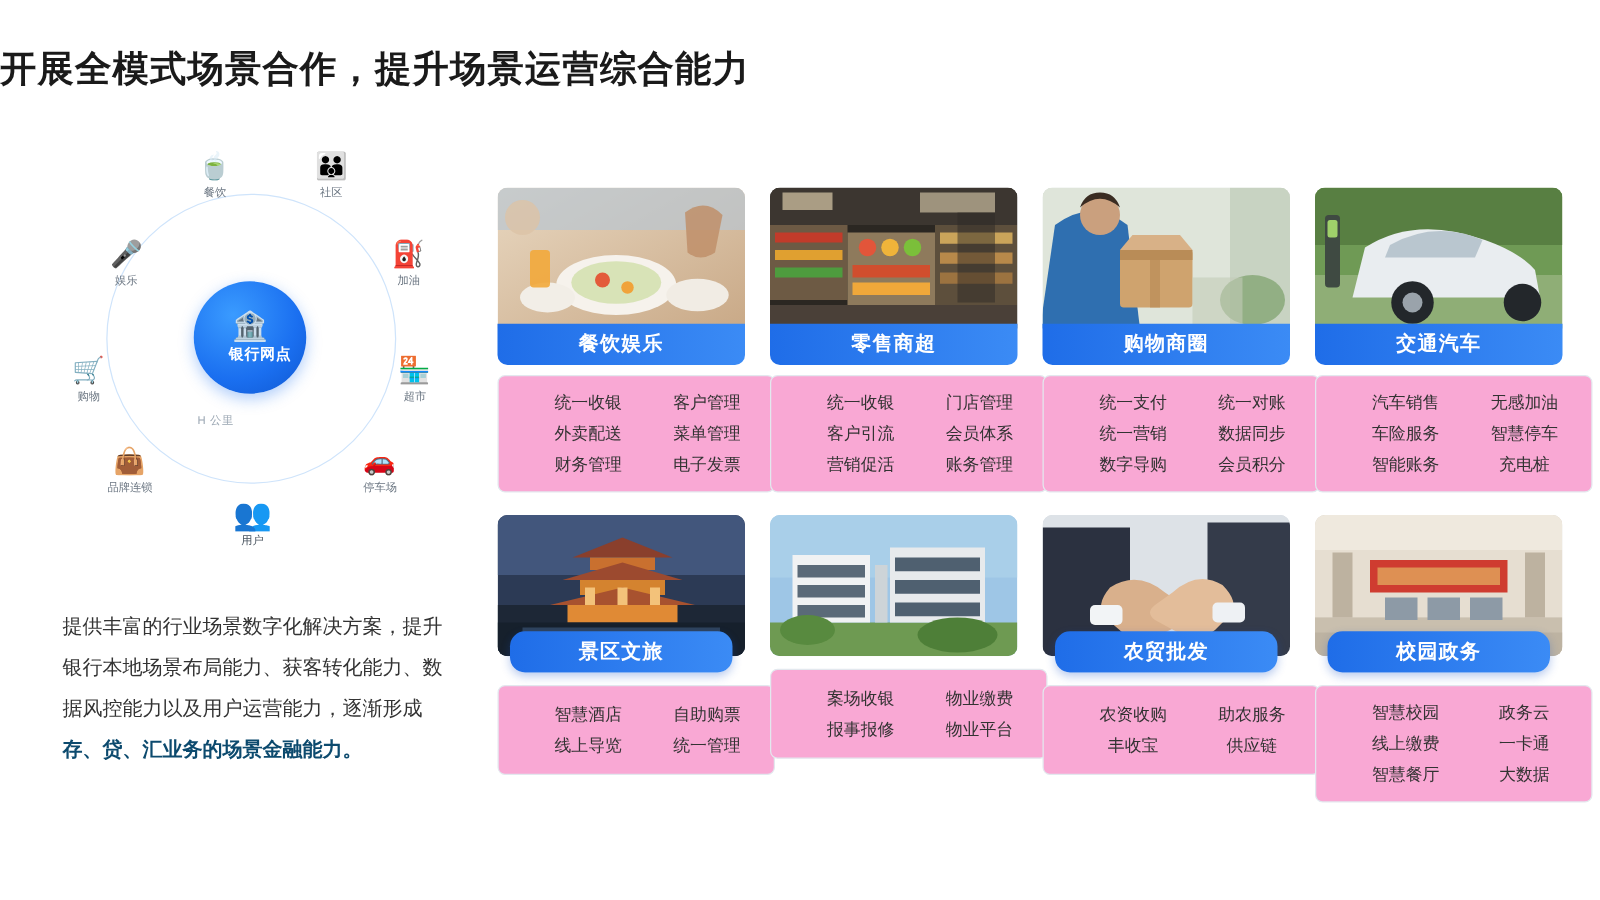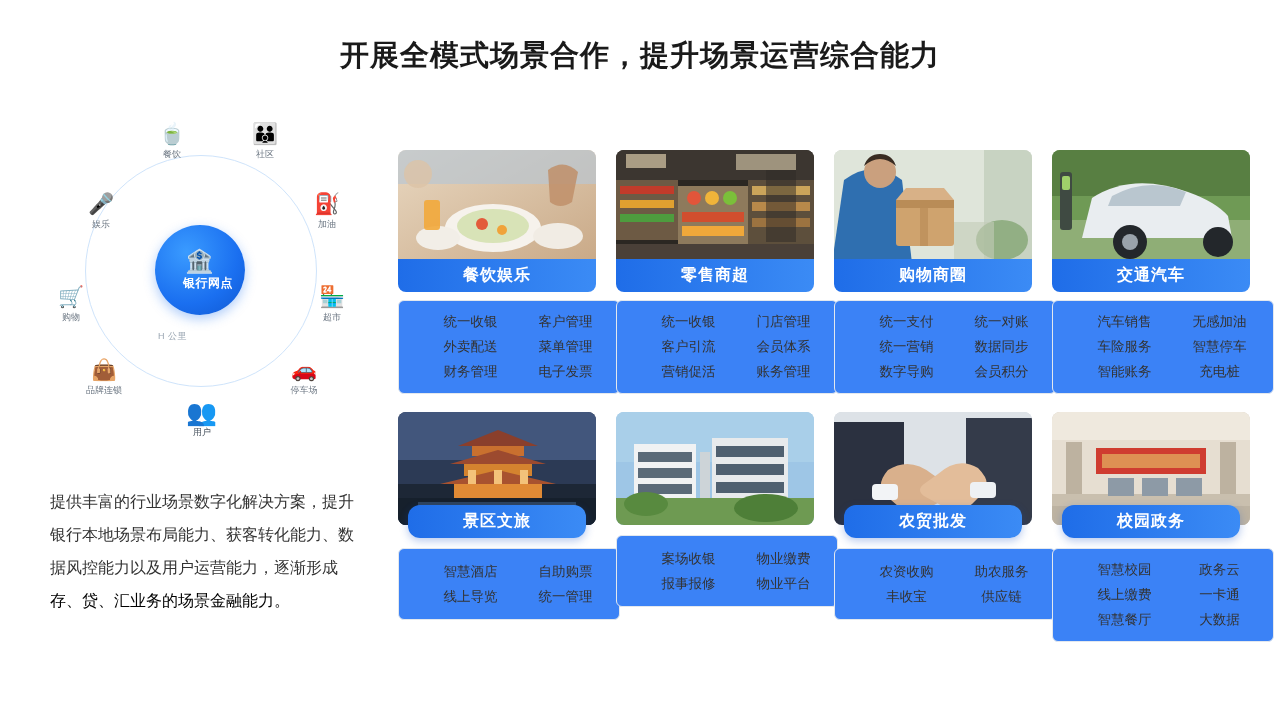--- a/index.html
+++ b/index.html
@@ -13,21 +13,20 @@
     font-family: "Liberation Sans", sans-serif;
     color: #333;
     overflow: hidden;
     position: relative;
   }
   .page-title {
     position: absolute;
     top: 36px;
     left: 0;
     width: 1280px;
-    text-align: center;
     font-size: 29px;
     font-weight: bold;
     color: #1a1a1a;
     letter-spacing: 1px;
   }
 
   
   .left-panel {
     position: absolute;
     left: 30px;
@@ -105,22 +104,22 @@
   .left-desc {
     position: absolute;
     top: 355px;
     left: 20px;
     width: 315px;
     font-size: 16px;
     line-height: 33px;
     color: #333;
   }
   .left-desc .hl {
-    color: #000000;
-    font-weight: normal;
+    color: #0c4a6e;
+    font-weight: bold;
     text-align: center;
   }
 
   
   .cards {
     position: absolute;
     left: 398px;
     top: 150px;
     width: 852px;
     display: grid;
@@ -167,21 +166,21 @@
     margin-top: 8px;
     border: 1px solid #e3e8ee;
     border-radius: 6px;
     padding: 10px 6px 10px 24px;
     display: grid;
     grid-template-columns: 1fr 1fr;
     row-gap: 7px;
     justify-items: center;
     font-size: 13.5px;
     color: #333;
-    background: #3b82f6;
+    background: #f9a8d4;
     min-height: 72px;
     align-content: center;
   }
   .card-tags.two-rows { min-height: 50px; text-align: right; }
   .card-tags span { white-space: nowrap; }
 
   .bottom-row .card-tags { margin-top: 10px; }
 </style>
 </head>
 <body>

